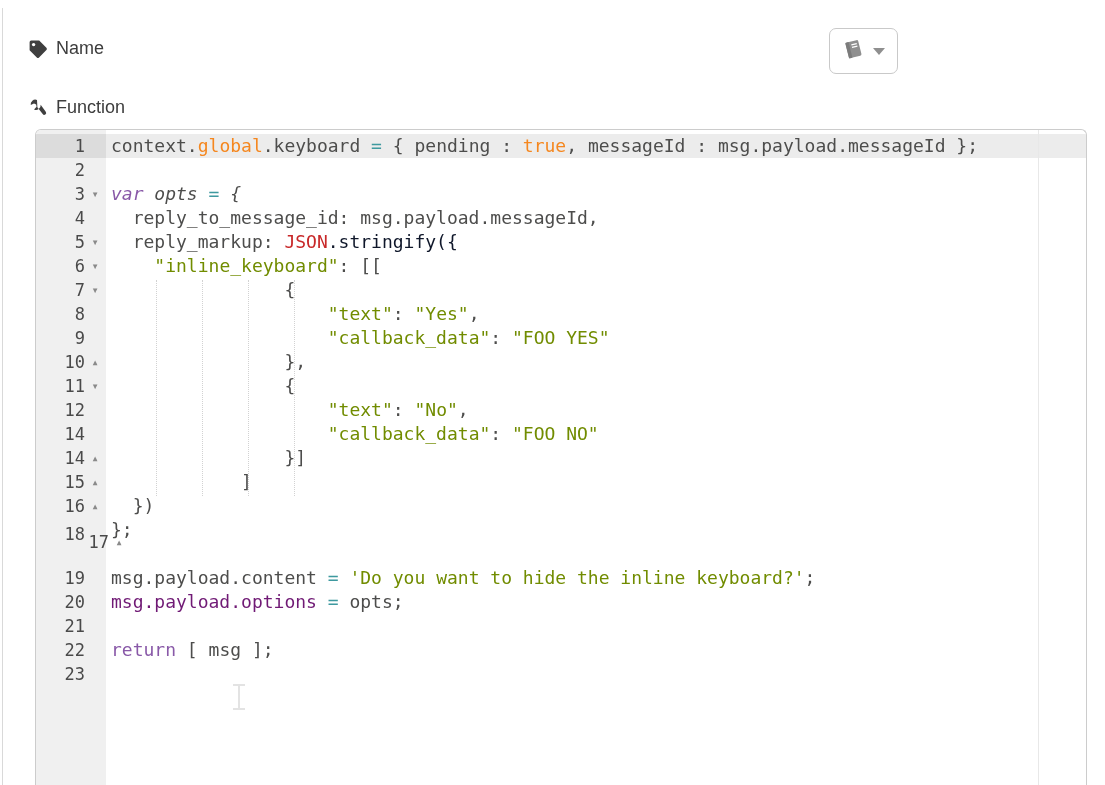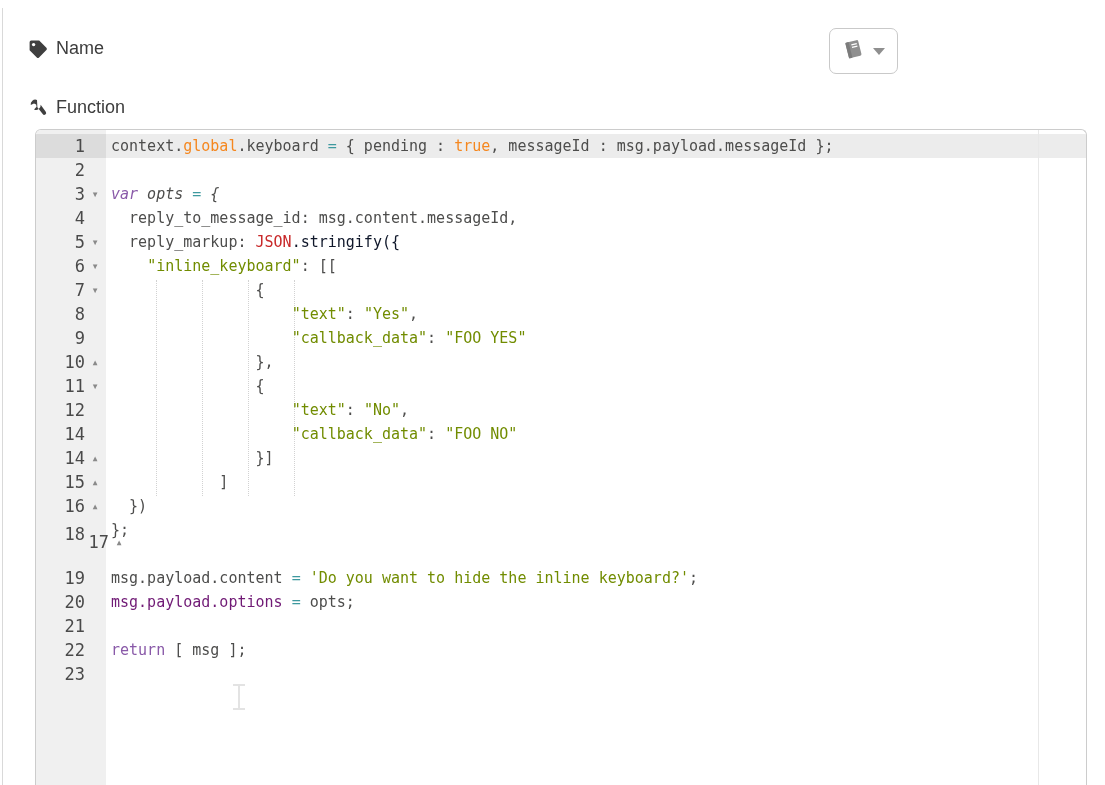--- a/index.html
+++ b/index.html
@@ -43,21 +43,21 @@
   .gutter-row.active { background:#dcdcdc; }
   .fold-widget { position:absolute; right:3px; top:0; width:16px; height:24px;
                  font-size:12px; line-height:24px; color:#8a8a8a; text-align:center;
                  cursor:pointer; padding-right:0; }
   .code-pane { position:absolute; left:70px; top:0; right:0; bottom:0; z-index:1; cursor:text; }
   .active-line { position:absolute; left:0; right:0; top:4px; height:24px;
                  background:#ececec; z-index:0; }
   .print-margin { position:absolute; left:932px; top:0; bottom:0; width:1px;
                   background:#e8e8e8; z-index:0; }
   .indent-guide { position:absolute; width:0; border-left:1px dotted #d2d2d2; z-index:0; }
-  .code-line { position:absolute; left:5px; height:24px; font-size:15px; line-height:24px;
+  .code-line { position:absolute; left:5px; height:24px; font-size:18px; line-height:24px;
                white-space:pre; z-index:2; letter-spacing:0; }
 
   
   .ibeam { position:absolute; left:231px; top:683px; width:16px; height:28px; z-index:5; }
   .ibeam div { position:absolute; background:#e3e3e3; }
   .ibeam .stem { left:7px; top:2px; width:2px; height:24px; }
   .ibeam .top { left:2px; top:1px; width:12px; height:2px; }
   .ibeam .bot { left:2px; top:25px; width:12px; height:2px; }
 </style>
 </head>
@@ -106,21 +106,21 @@
       <div class="active-line"></div>
       <div class="print-margin"></div>
       <div class="indent-guide" style="left:50px;  top:150px; height:216px;"></div>
       <div class="indent-guide" style="left:96px;  top:150px; height:216px;"></div>
       <div class="indent-guide" style="left:142px; top:150px; height:216px;"></div>
       <div class="indent-guide" style="left:188px; top:150px; height:216px;"></div>
       <div id="code-lines">
           <pre class="code-line" style="top: 4px; font-family: inherit;"><span style="color: rgb(77, 77, 76);">context.</span><span style="color: rgb(245, 135, 31);">global</span><span style="color: rgb(77, 77, 76);">.keyboard </span><span style="color: rgb(62, 153, 159);">=</span><span style="color: rgb(77, 77, 76);"> { pending : </span><span style="color: rgb(245, 135, 31);">true</span><span style="color: rgb(77, 77, 76);">, messageId : msg.payload.messageId };</span></pre>
           <pre class="code-line" style="top: 28px; font-family: inherit;"></pre>
           <pre class="code-line" style="top: 52px; font-family: inherit; font-style: italic;"><span style="color: rgb(137, 89, 168);">var</span><span style="color: rgb(77, 77, 76);"> opts </span><span style="color: rgb(62, 153, 159);">=</span><span style="color: rgb(77, 77, 76);"> {</span></pre>
-          <pre class="code-line" style="top: 76px; font-family: inherit;"><span style="color: rgb(77, 77, 76);">  reply_to_message_id: msg.content.messageId,</span></pre>
+          <pre class="code-line" style="top: 76px; font-family: inherit;"><span style="color: rgb(77, 77, 76);">  reply_to_message_id: msg.payload.messageId,</span></pre>
           <pre class="code-line" style="top: 100px; font-family: inherit;"><span style="color: rgb(77, 77, 76);">  reply_markup: </span><span style="color: rgb(200, 40, 41);">JSON</span><span style="color: #0f172a;">.stringify({</span></pre>
           <pre class="code-line" style="top: 124px; font-family: inherit;"><span style="color: rgb(77, 77, 76);">    </span><span style="color: rgb(113, 140, 0);">"inline_keyboard"</span><span style="color: rgb(77, 77, 76);">: [[</span></pre>
           <pre class="code-line" style="top: 148px; font-family: inherit;"><span style="color: rgb(77, 77, 76);">                {</span></pre>
           <pre class="code-line" style="top: 172px; font-family: inherit;"><span style="color: rgb(77, 77, 76);">                    </span><span style="color: rgb(113, 140, 0);">"text"</span><span style="color: rgb(77, 77, 76);">: </span><span style="color: rgb(113, 140, 0);">"Yes"</span><span style="color: rgb(77, 77, 76);">,</span></pre>
           <pre class="code-line" style="top: 196px; font-family: inherit;"><span style="color: rgb(77, 77, 76);">                    </span><span style="color: rgb(113, 140, 0);">"callback_data"</span><span style="color: rgb(77, 77, 76);">: </span><span style="color: rgb(113, 140, 0);">"FOO YES"</span></pre>
           <pre class="code-line" style="top: 220px; font-family: inherit;"><span style="color: rgb(77, 77, 76);">                },</span></pre>
           <pre class="code-line" style="top: 244px; font-family: inherit;"><span style="color: rgb(77, 77, 76);">                {</span></pre>
           <pre class="code-line" style="top: 268px; font-family: inherit;"><span style="color: rgb(77, 77, 76);">                    </span><span style="color: rgb(113, 140, 0);">"text"</span><span style="color: rgb(77, 77, 76);">: </span><span style="color: rgb(113, 140, 0);">"No"</span><span style="color: rgb(77, 77, 76);">,</span></pre>
           <pre class="code-line" style="top: 292px; font-family: inherit;"><span style="color: rgb(77, 77, 76);">                    </span><span style="color: rgb(113, 140, 0);">"callback_data"</span><span style="color: rgb(77, 77, 76);">: </span><span style="color: rgb(113, 140, 0);">"FOO NO"</span></pre>
           <pre class="code-line" style="top: 316px; font-family: inherit;"><span style="color: rgb(77, 77, 76);">                }]</span></pre>

